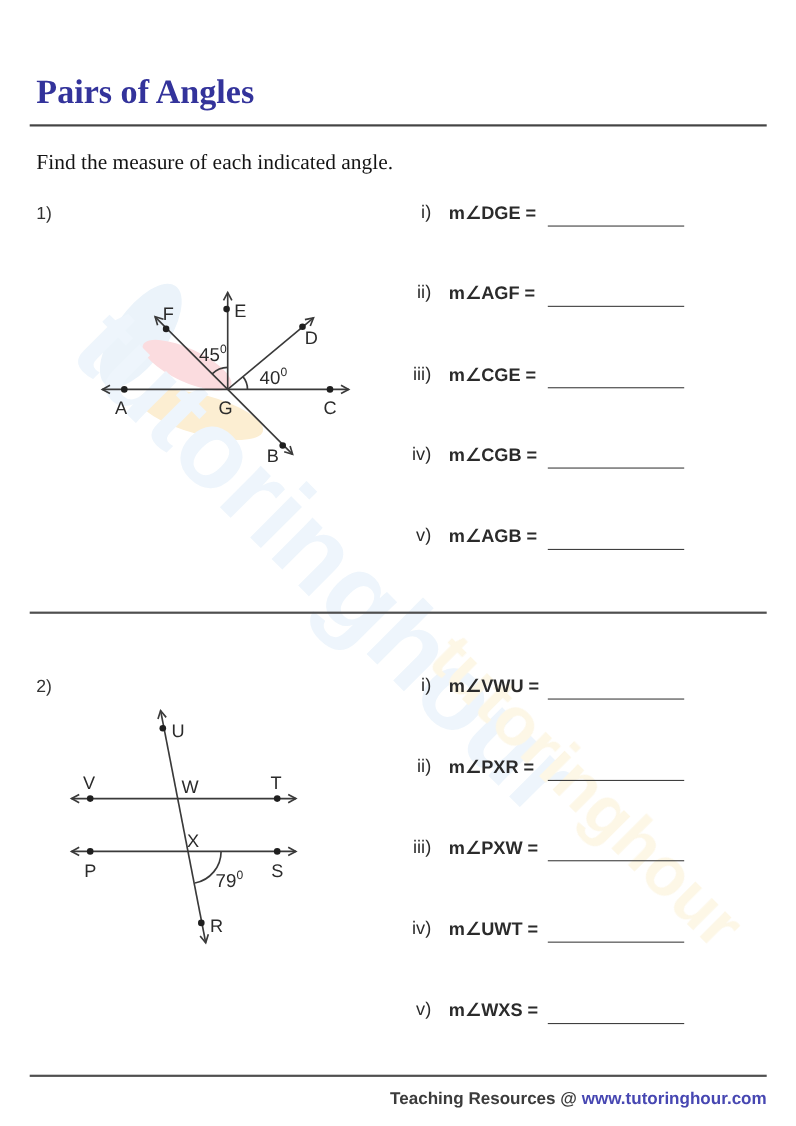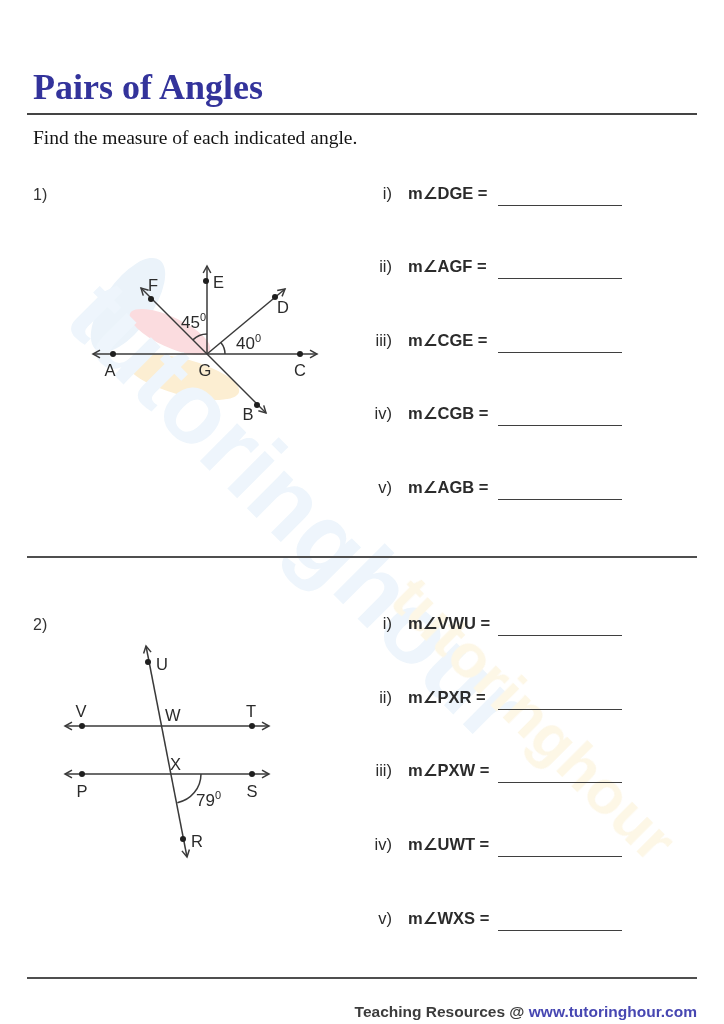--- a/index.html
+++ b/index.html
@@ -8,41 +8,41 @@
     width:724px;height:1024px;
     background:#ffffff;
     overflow:hidden;
     font-family:"Liberation Sans","DejaVu Sans",sans-serif;
     color:#2b2b2b;
   }
   svg{position:absolute;left:0;top:0;}
   .page-title{
     position:absolute;left:33px;top:66px;margin:0;
     font-family:"Liberation Serif","DejaVu Serif",serif;
-    font-weight:700;font-size:36px;color:#33339b;
+    font-weight:700;font-size:31px;color:#33339b;
   }
   .rule{position:absolute;left:27px;width:670px;height:0;border-top:2.5px solid #444444;}
   .title-rule{top:113px;}
   .divider-rule{top:556px;border-top-color:#4f4f4f;}
   .footer-rule{top:977px;border-top-color:#4f4f4f;}
   .instruction{
-    position:absolute;left:33px;top:127px;margin:0;
+    position:absolute;left:33px;top:138px;margin:0;
     font-family:"Liberation Serif","DejaVu Serif",serif;
     font-size:19.5px;color:#141414;
   }
   .prob-num{position:absolute;left:33px;font-size:16px;color:#333;}
   .prob-num.p1{top:186px;}
   .prob-num.p2{top:616px;}
   .qrow{position:absolute;left:360px;width:292px;height:24px;font-size:16.5px;color:#2b2b2b;}
   .qnum{position:absolute;left:0;top:0;width:32px;text-align:right;}
   .qlabel{position:absolute;left:48px;top:0;white-space:pre;font-weight:bold;}
   .answer-line{position:absolute;left:138px;top:21px;width:124px;border-top:1.6px solid #3f3f3f;}
   .footer{
     position:absolute;right:27px;top:991px;
-    font-size:15.5px;font-weight:700;color:#3c3c3c;white-space:pre;margin-top:12px;
+    font-size:15.5px;font-weight:700;color:#3c3c3c;white-space:pre;
   }
   .footer .site-link{color:#4747b2;text-decoration:none;}
   
   .pt{font-family:"Liberation Sans","DejaVu Sans",sans-serif;font-size:16.5px;fill:#2b2b2b;}
   .ang{font-family:"Liberation Sans","DejaVu Sans",sans-serif;font-size:17px;fill:#2b2b2b;}
   .wm-text{font-family:"Liberation Sans","DejaVu Sans",sans-serif;font-weight:700;}
 </style>
 </head>
 <body>
 

